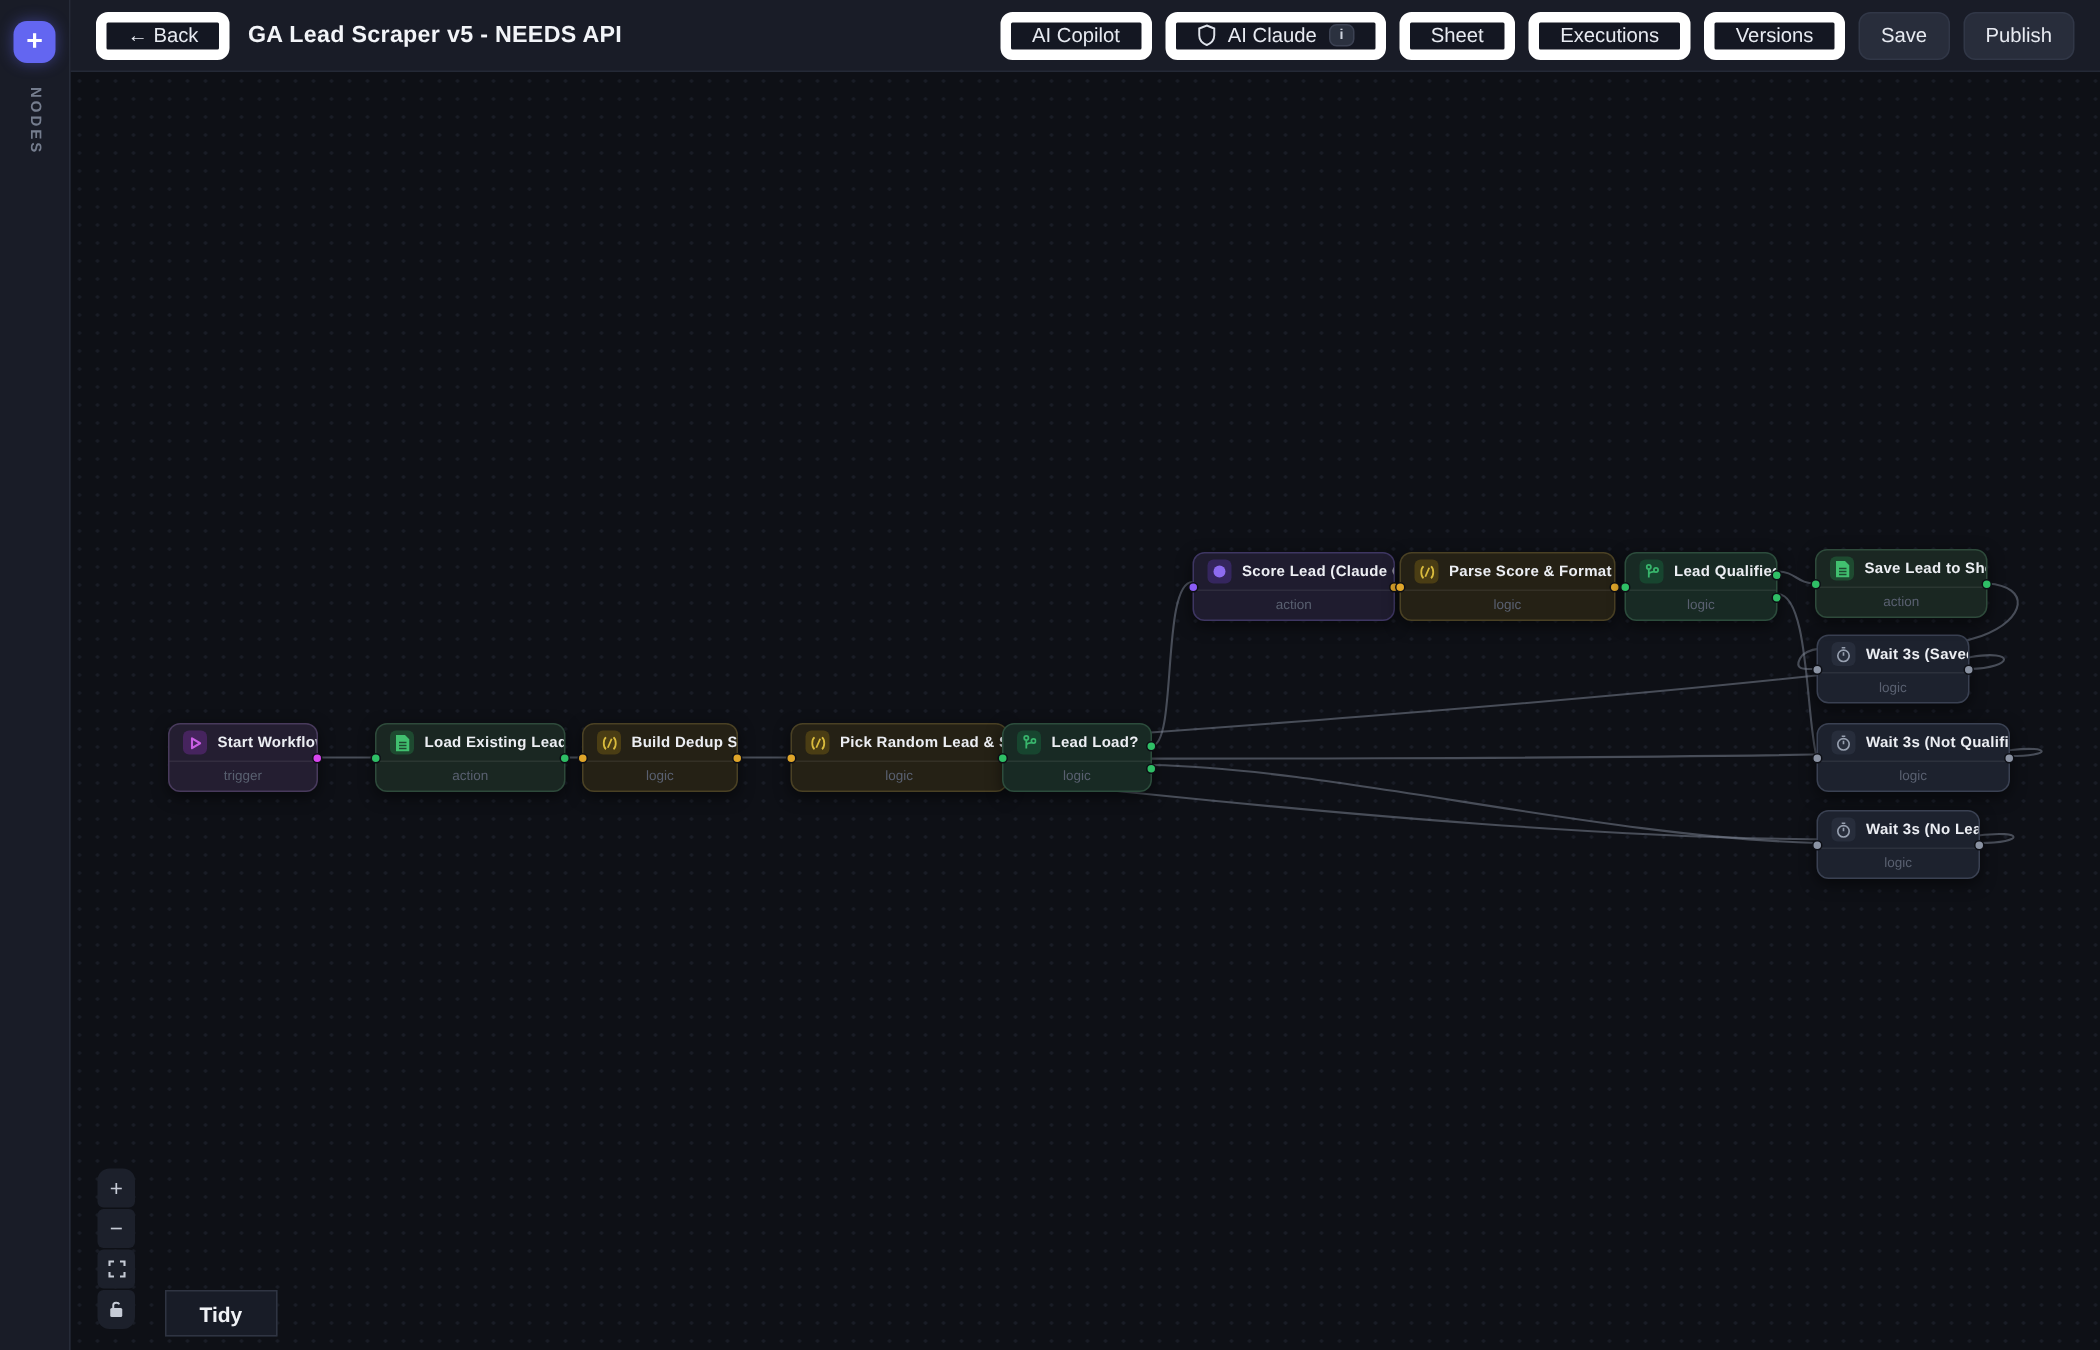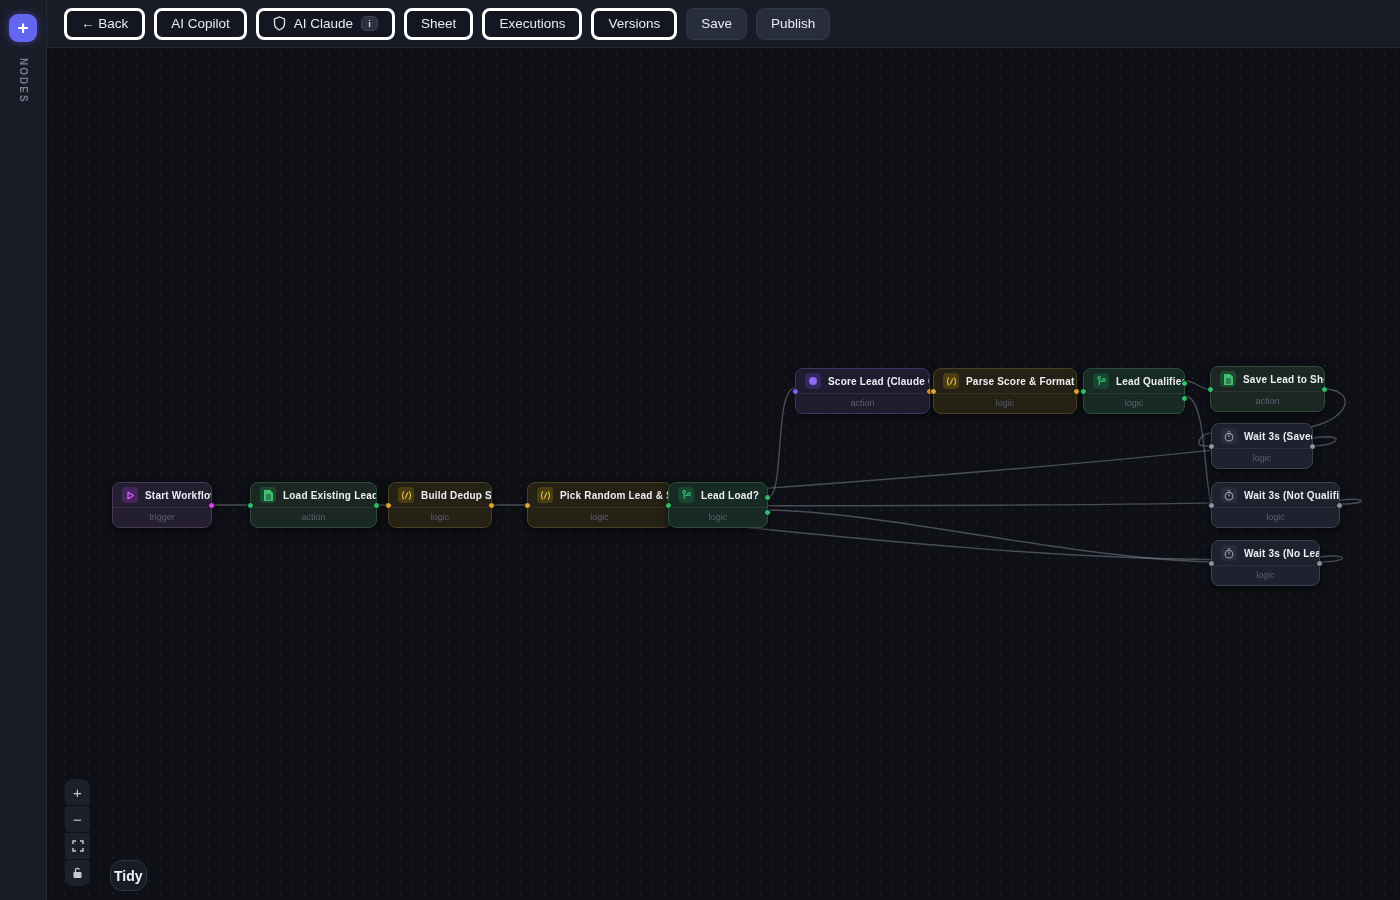--- a/index.html
+++ b/index.html
@@ -15,21 +15,21 @@
     display:flex; align-items:center; justify-content:center; cursor:pointer;
     box-shadow:0 0 10px rgba(99,102,241,.45); }
   .nodes-label { margin-top:16px; writing-mode:vertical-rl; font-size:10px;
     font-weight:bold; letter-spacing:2px; color:#757d8e; }
 
   
   .topbar { position:absolute; left:47px; top:0; width:1353px; height:48px;
     background:#191c27; border-bottom:1px solid #242936; z-index:25;
     display:flex; align-items:center; padding:0 17px; gap:9px; }
   .tb-btn { height:32px; padding:0 14px; border-radius:8px; background:#141722;
-    border:3px solid #ffffff; color:#e7eaf1; font-size:13.5px; cursor:pointer;
+    border:7px solid #ffffff; color:#e7eaf1; font-size:13.5px; cursor:pointer;
     display:flex; align-items:center; gap:8px; white-space:nowrap;
     font-family:inherit; }
   .tb-filled { background:#282d3b; border-color:#30364-6; border:1px solid #313747; }
   .wf-title { font-size:15.5px; font-weight:bold; color:#f2f4f8; margin:0 10px 0 3px;
     flex:1; letter-spacing:.2px; }
   .info-badge { width:17px; height:15px; border-radius:5px; background:#2b313f;
     border:1px solid #3c4253; color:#cdd2dc; font-size:9.5px; font-weight:bold;
     display:flex; align-items:center; justify-content:center; font-style:normal; }
   .shield { width:13px; height:15px; }
 
@@ -72,41 +72,42 @@
   .pc-y { background:#e0a62a; } .pc-n { background:#8b93a3; }
 
   
   .zoom-stack { position:absolute; left:18px; top:731px; width:25px; z-index:10;
     display:flex; flex-direction:column; gap:1px; }
   .z-btn { width:25px; height:26px; background:#1c202b; border:none; color:#c6cbd6;
     display:flex; align-items:center; justify-content:center; cursor:pointer;
     font-size:15px; border-radius:4px; }
   .z-btn:first-child { border-radius:8px 8px 4px 4px; }
   .z-btn:last-child  { border-radius:4px 4px 8px 8px; }
-  .tidy-btn { position:absolute; left:63px; top:812px; height:31px; padding:0 3px;
-    background:#181c27; border:1px solid #2f3442; border-radius:12px; z-index:10;
+  .tidy-btn { position:absolute; left:63px; top:812px; height:31px; padding:0 22px;
+    background:#181c27; border:1px solid #2f3442; border-radius:0; z-index:10;
     color:#f0f2f6; font-size:14px; font-weight:bold; cursor:pointer; font-family:inherit; }
   .run-btn { position:absolute; left:50%; transform:translateX(-50%); top:793px;
     height:35px; padding:0 26px; border:none; border-radius:18px; background:#6568f2;
     color:#fff; font-size:14.5px; font-weight:bold; z-index:10; cursor:pointer;
     display:flex; align-items:center; gap:11px; font-family:inherit;
     box-shadow:0 0 28px rgba(101,104,242,.55), 0 4px 14px rgba(0,0,0,.4); }
   .play-tri { width:0; height:0; border-left:8px solid #fff;
     border-top:5px solid transparent; border-bottom:5px solid transparent; }
 </style>
 </head>
 <body>
 
 <div class="rail">
   <button class="add-node-btn">+</button>
   <div class="nodes-label">NODES</div>
 </div>
 
 <div class="topbar">
   <button class="tb-btn">← Back</button>
+  <div class="wf-title">GA Lead Scraper v5 - NEEDS API</div>
 
   <button class="tb-btn">
     <span>AI Copilot</span>
   </button>
 
   <button class="tb-btn">
     <svg class="shield" viewBox="0 0 13 15" fill="none" stroke="#dfe3ea" stroke-width="1.3">
       <path d="M6.5 1 L11.5 3 V7.5 C11.5 11 9 13 6.5 14 C4 13 1.5 11 1.5 7.5 V3 Z"></path>
     </svg>
     <span>AI Claude</span>

